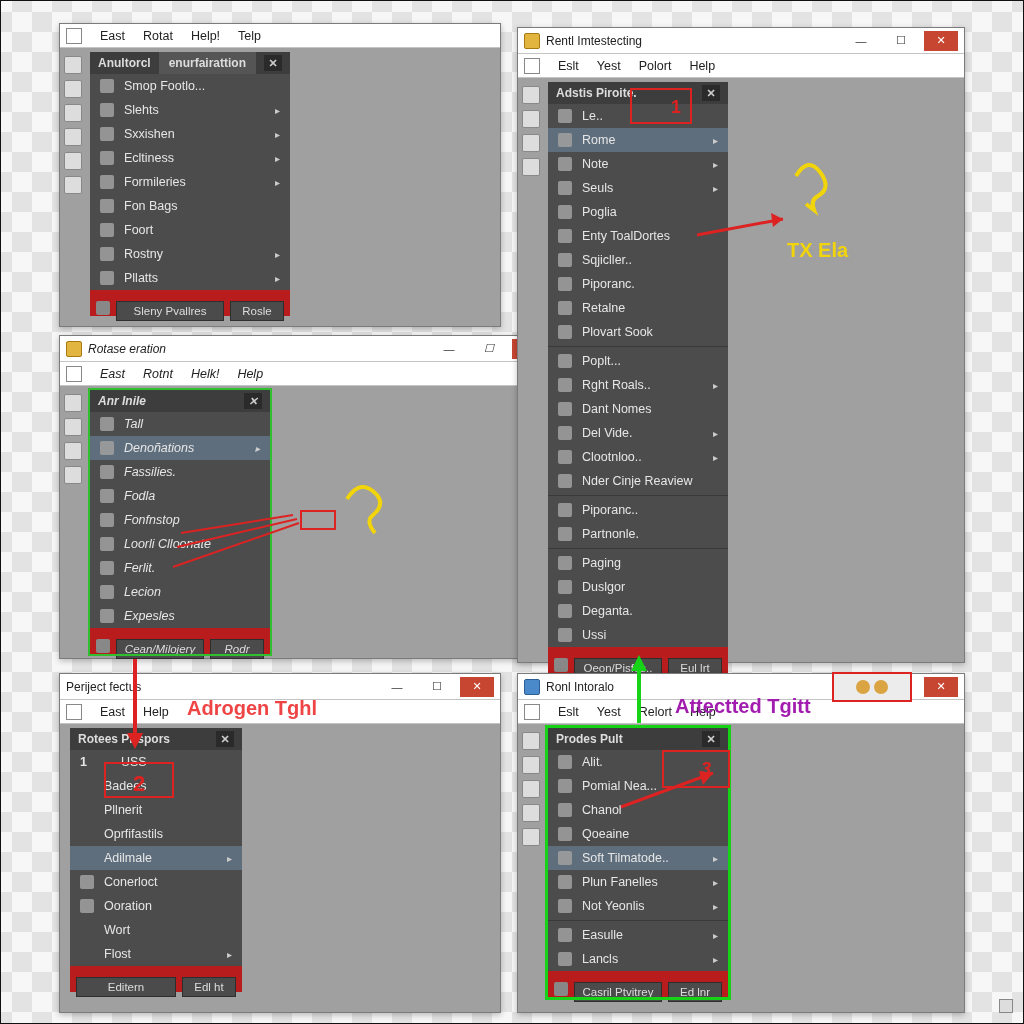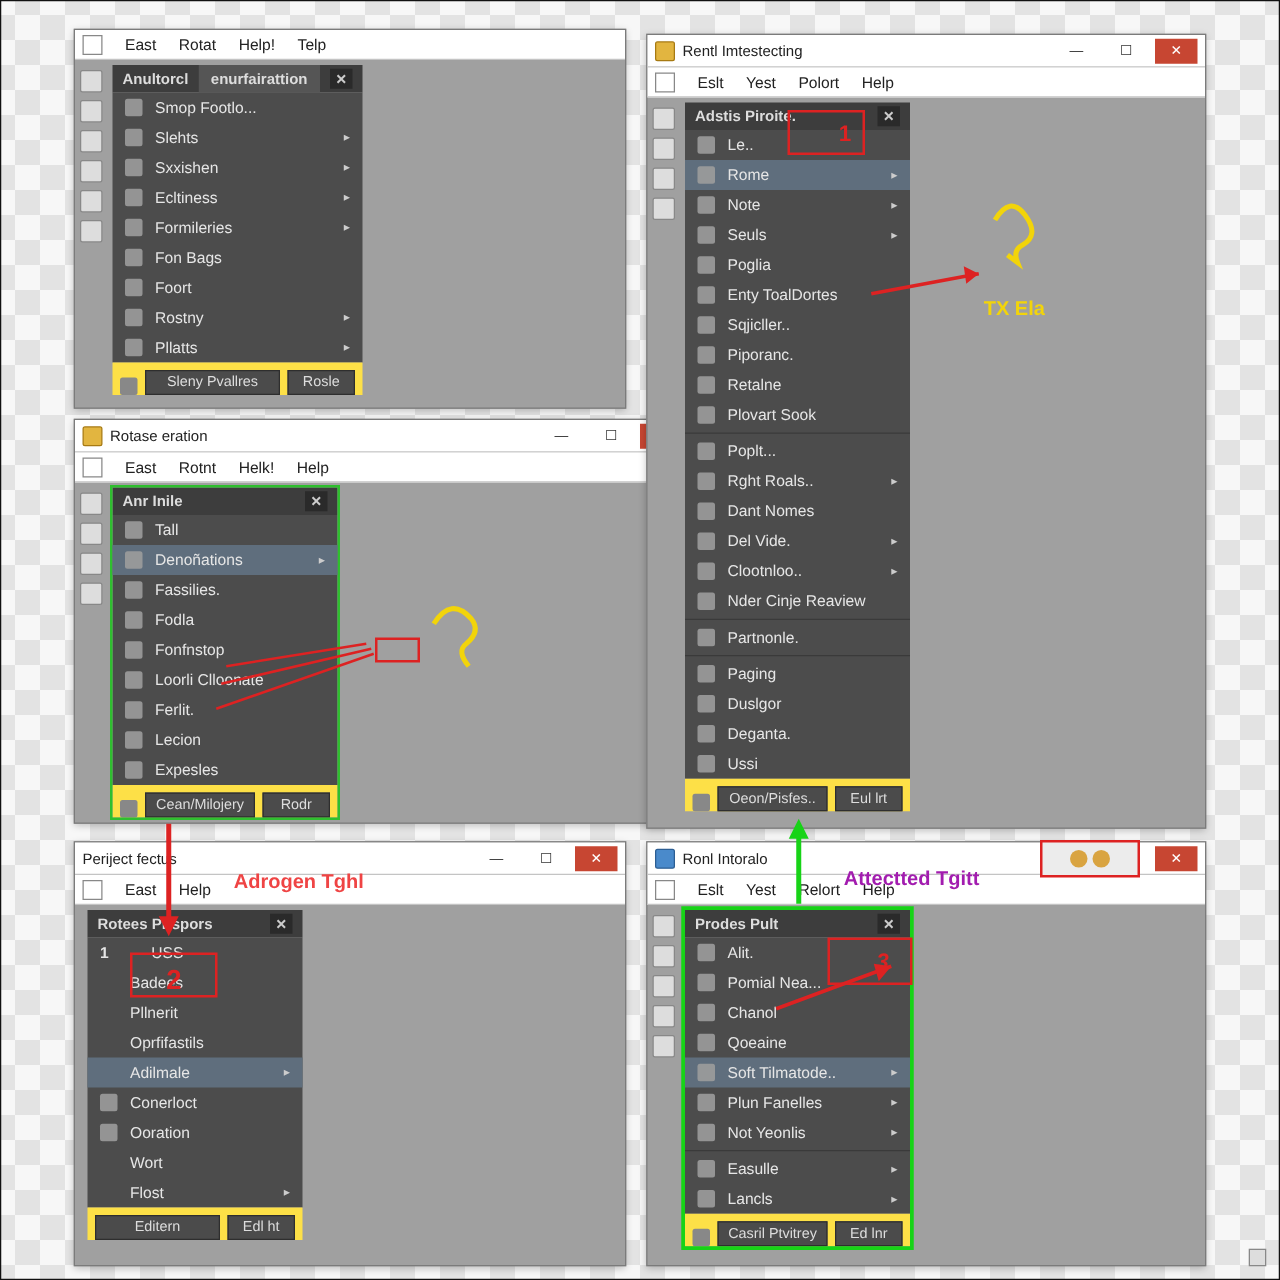--- a/index.html
+++ b/index.html
@@ -49,29 +49,29 @@
 }
 .item {
   height: 24px; display: flex; align-items: center; padding: 0 10px; gap: 10px;
   position: relative;
 }
 .item .iicon { width: 14px; height: 14px; background: #9c9c9c; border-radius: 2px; opacity:.9;}
 .item .lbl { flex: 1; }
 .item .arw { font-size: 10px; color:#ccc; }
 .item.sel { background: #5f6e7d; }
 .sep { height: 1px; background: #3a3a3a; margin: 2px 0; }
-.panelfoot { background:#fde047; height:26px; display:flex; align-items:flex-end; gap:6px; padding:0 6px;}
+.panelfoot { background:#b91c1c; height:26px; display:flex; align-items:flex-start; gap:6px; padding:11px 6px;}
 .panelfoot .fbtn {
   flex:1; height:20px; background:#4b4b4b; border:1px solid #2e2e2e;
   color:#ddd; font-size:11.5px; display:flex; align-items:center; justify-content:center;
 }
 .panelfoot .fic { width:14px;height:14px;background:#888;border-radius:2px;}
 
 .anno { position: absolute; pointer-events: none; }
-.lbltext { position:absolute; font-weight:700; font-size:16px; pointer-events:none; }
+.lbltext { position:absolute; font-weight:700; font-size:20px; pointer-events:none; }
 
 
 .ticon.blue { background:#4a8acb; border-color:#2c5e93;}
 </style>
 </head>
 <body>
 
 <div class="window" style="left:58px; top:22px; width:442px; height:304px;">
   <div class="menubar">
     <span class="micon"></span>
@@ -139,21 +139,21 @@
         </div>
       </div>
     <div class="panelfoot">
       <span class="fic"></span>
       <div class="fbtn">Sleny Pvallres</div>
       <div class="fbtn" style="flex:0 0 54px">Rosle</div>
     </div>
   </div>
 </div>
 
-<div class="window" style="left:58px; top:334px; width:494px; height:324px;">
+<div class="window" style="left:58px; top:334px; width:494px; height:324px;font-style:italic;">
   <div class="titlebar">
     <span class="ticon"></span>
     <span class="ttext">Rotase eration</span>
     <span class="spacer"></span>
     <span class="wbtn">—</span>
     <span class="wbtn">☐</span>
     <span class="wbtn close">✕</span>
   </div>
   <div class="menubar">
     <span class="micon"></span>
@@ -381,20 +381,24 @@
           <span class="lbl">Clootnloo..</span>
           <span class="arw">▸</span>
         </div>
         <div class="item">
           <span class="iicon"></span>
           <span class="lbl">Nder Cinje Reaview</span>
         </div>
         <div class="sep"></div>
         <div class="item">
           <span class="iicon"></span>
+          <span class="lbl">Piporanc..</span>
+        </div>
+        <div class="item">
+          <span class="iicon"></span>
           <span class="lbl">Partnonle.</span>
         </div>
         <div class="sep"></div>
         <div class="item">
           <span class="iicon"></span>
           <span class="lbl">Paging</span>
         </div>
         <div class="item">
           <span class="iicon"></span>
           <span class="lbl">Duslgor</span>

